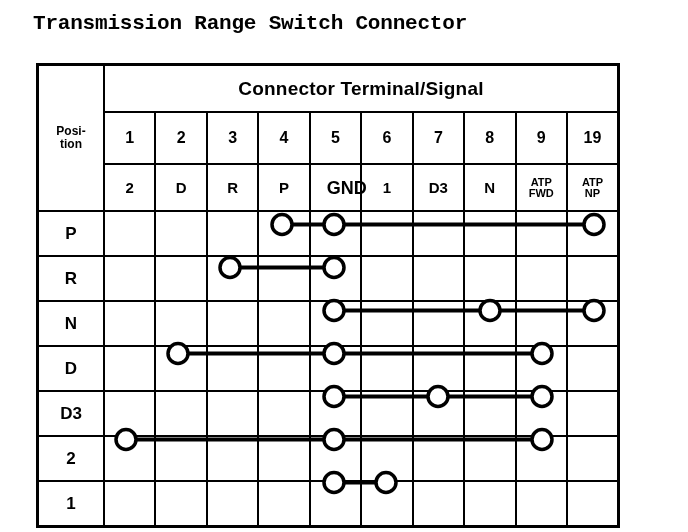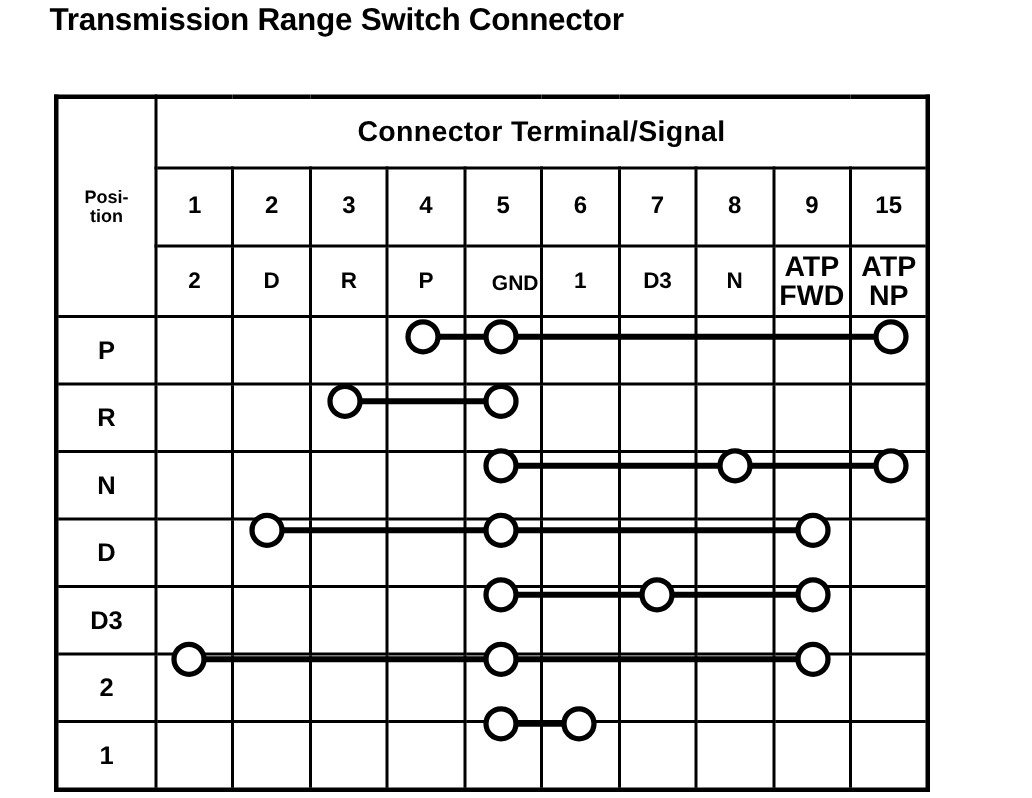--- a/index.html
+++ b/index.html
@@ -12,25 +12,26 @@
     height: 532px;
     font-family: "Liberation Sans", sans-serif;
     color: #000000;
     overflow: hidden;
     position: relative;
   }
 
   #page-title {
     position: absolute;
     left: 33px;
-    top: 2px;
+    top: 12px;
     font-size: 21px;
     font-weight: bold;
     letter-spacing: -0.2px;
     white-space: nowrap;
+    font-family: Liberation Mono, monospace;
   }
 
   
   #table-wrap {
     position: absolute;
     left: 36px;
     top: 63px;
     width: 584px;
     height: 458px;
   }
@@ -68,22 +69,22 @@
   }
   .hdr-num {
     font-size: 16px;
     height: 50px;
   }
   .hdr-sig {
     font-size: 15px;
     height: 45px;
     line-height: 1.0;
   }
-  .hdr-sig.small { font-size: 14px; padding-left: 16px; }
-  .hdr-sig.two   { font-size: 19px; }
+  .hdr-sig.small { font-size: 18px; padding-left: 16px; }
+  .hdr-sig.two   { font-size: 11px; }
 
   
   .pos-cell {
     font-size: 17px;
   }
   tr.data-row > td { height: 43px; }
 
   
   #overlay {
     position: absolute;
@@ -123,21 +124,21 @@
       <tr id="row-terminal-numbers">
           <th class="col-term hdr-num">1</th>
           <th class="col-term hdr-num">2</th>
           <th class="col-term hdr-num">3</th>
           <th class="col-term hdr-num">4</th>
           <th class="col-term hdr-num">5</th>
           <th class="col-term hdr-num">6</th>
           <th class="col-term hdr-num">7</th>
           <th class="col-term hdr-num">8</th>
           <th class="col-term hdr-num">9</th>
-          <th class="col-term hdr-num">15</th>
+          <th class="col-term hdr-num">19</th>
         </tr>
       <tr id="row-terminal-signals">
           <th class="col-term hdr-sig"><span>2</span></th>
           <th class="col-term hdr-sig"><span>D</span></th>
           <th class="col-term hdr-sig"><span>R</span></th>
           <th class="col-term hdr-sig"><span>P</span></th>
           <th class="col-term hdr-sig small"><span>GND</span></th>
           <th class="col-term hdr-sig"><span>1</span></th>
           <th class="col-term hdr-sig"><span>D3</span></th>
           <th class="col-term hdr-sig"><span>N</span></th>

